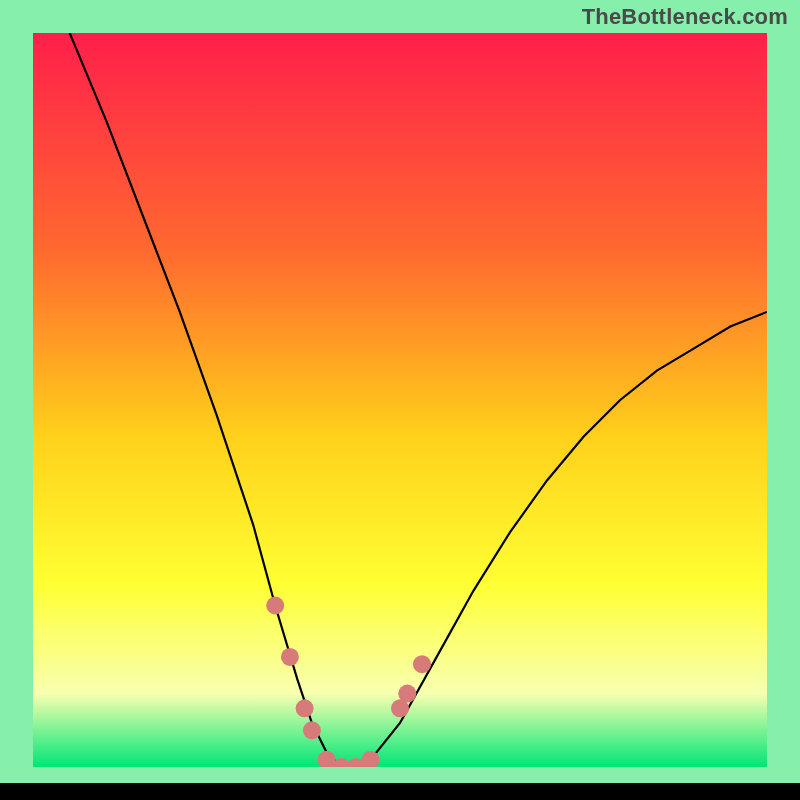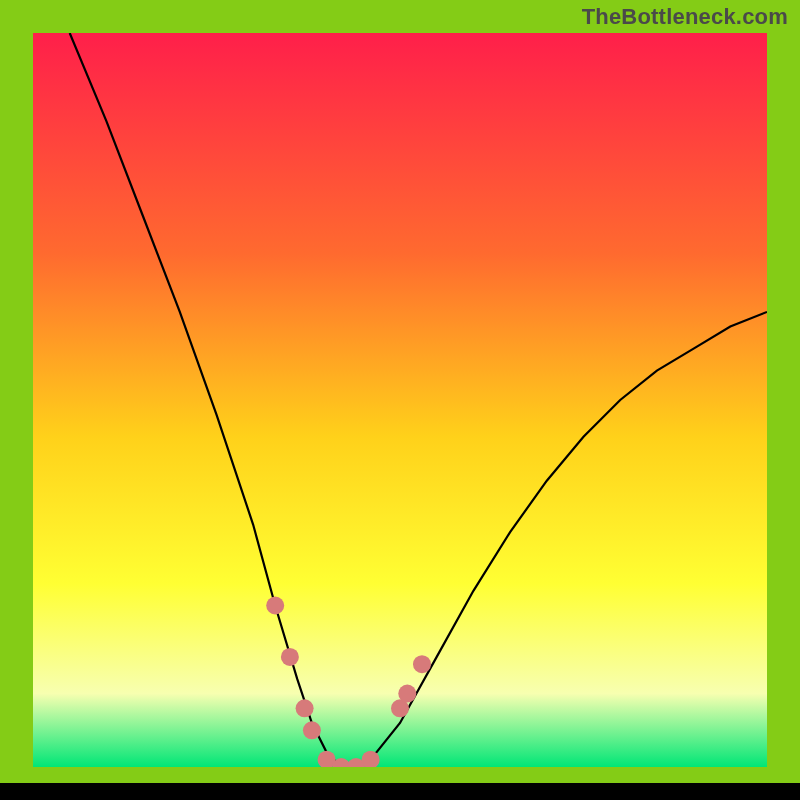--- a/index.html
+++ b/index.html
@@ -8,21 +8,21 @@
     width: 800px;
     height: 800px;
     background: #000;
     font-family: Arial, Helvetica, sans-serif;
     overflow: hidden;
   }
   .frame {
     position: relative;
     width: 800px;
     height: 783px;
-    background: #84cc16;
+    background: #86efac;
   }
   .watermark {
     position: absolute;
     top: 4px;
     right: 12px;
     color: #4a4a4a;
     font-size: 22px;
     font-weight: 600;
     letter-spacing: 0.2px;
     user-select: none;

